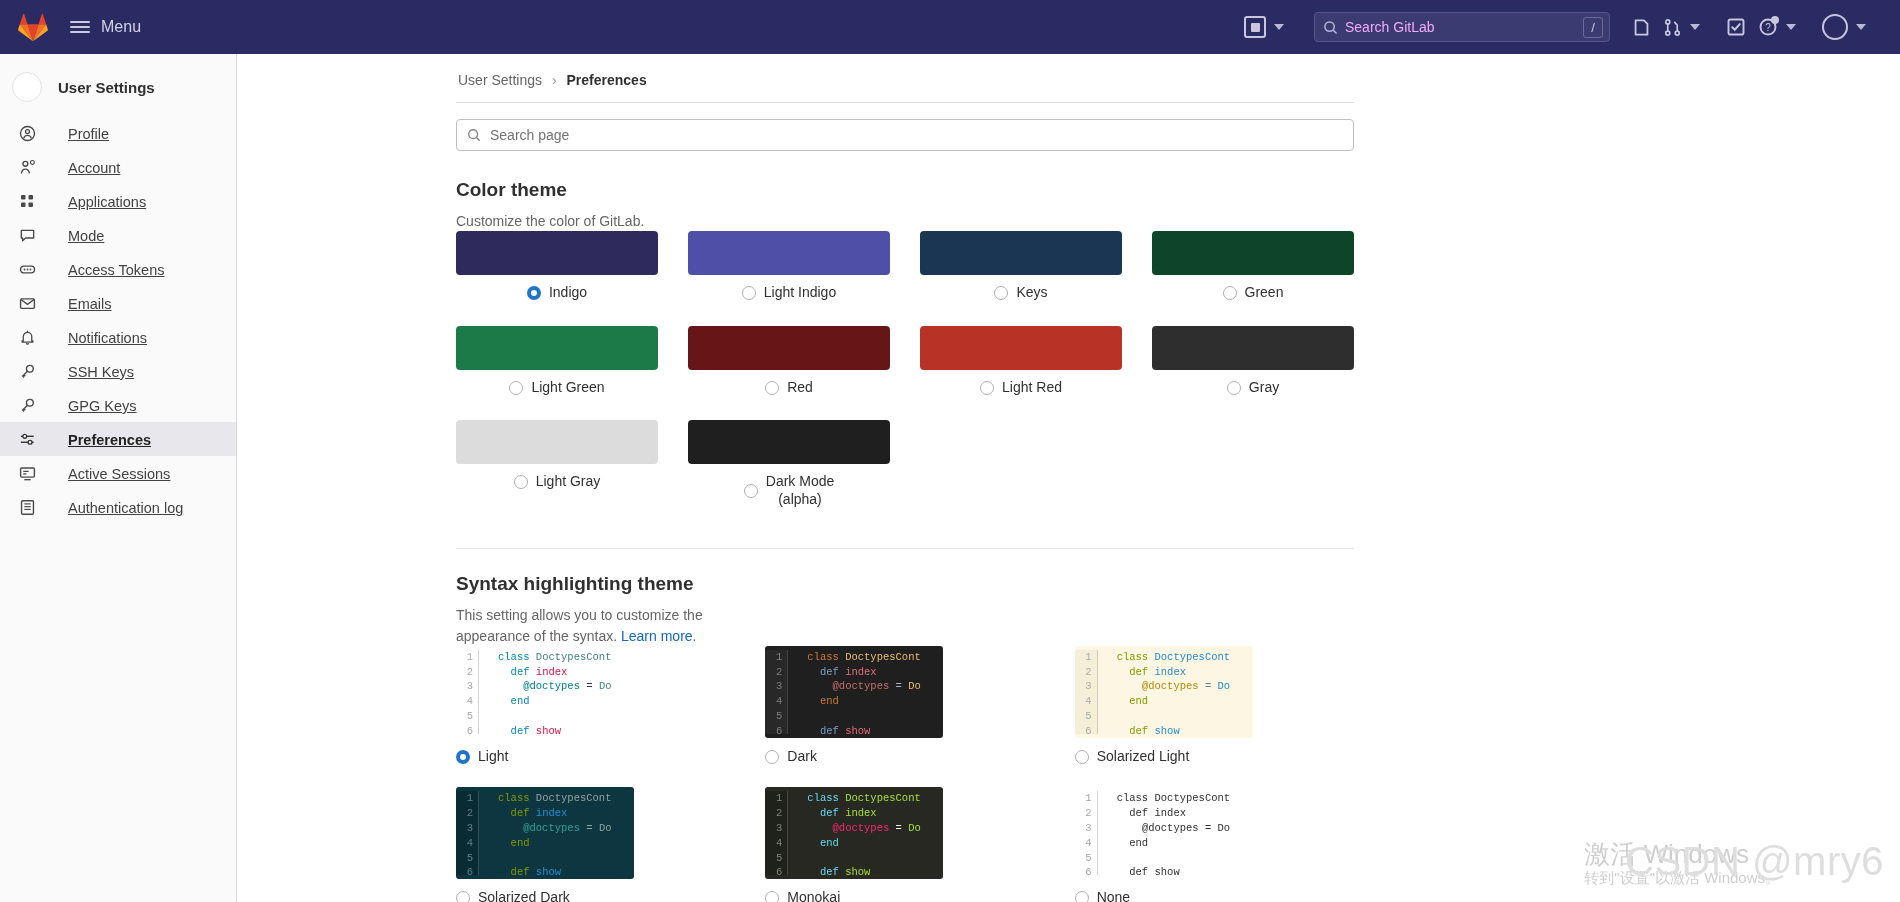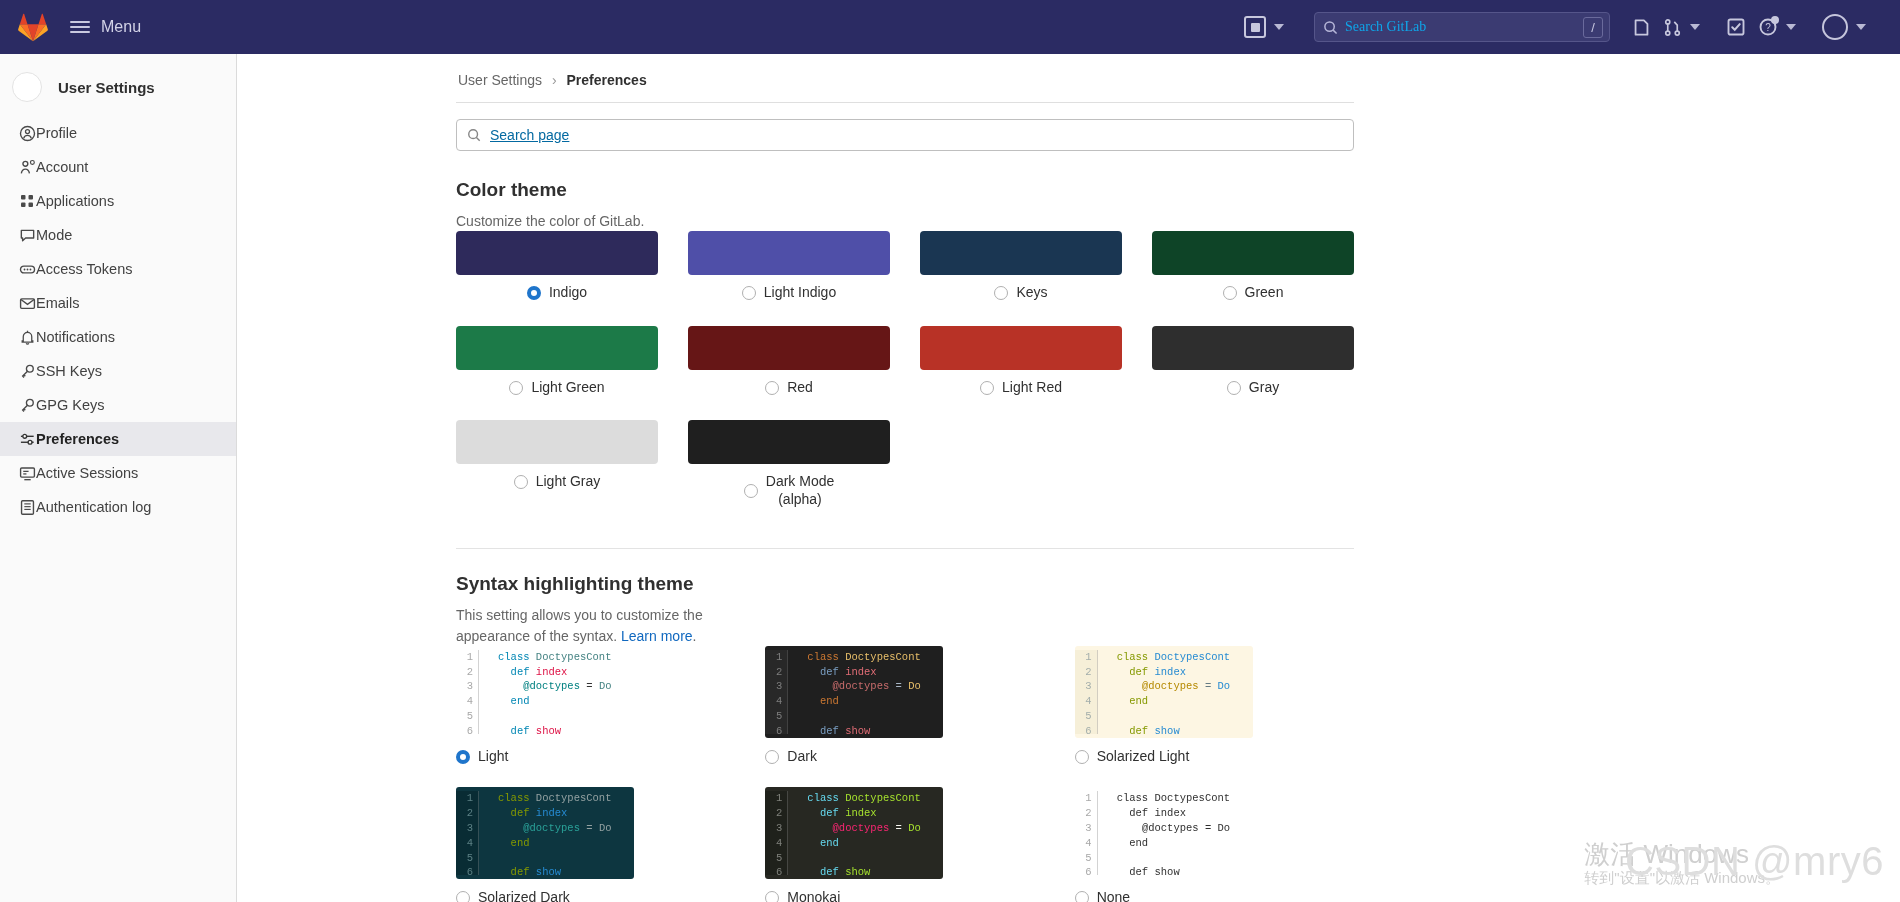--- a/index.html
+++ b/index.html
@@ -35,61 +35,62 @@
     width: 0; height: 0; border-left: 5px solid transparent; border-right: 5px solid transparent;
     border-top: 6px solid #b9b9d4; margin-left: 8px; margin-right: 14px;
   }
   .navbtn { display: flex; align-items: center; height: 54px; padding: 0 6px; cursor: pointer; }
 
   .searchbox {
     width: 296px; height: 30px; background: #3b3b72; border: 1px solid #55558a;
     border-radius: 4px; display: flex; align-items: center; padding: 0 8px;
     margin: 0 16px 0 10px; position: relative;
   }
-  .searchbox .ph { color: #0ea5e9; font-size: 14px; margin-left: 7px; font-family: Liberation Serif, serif; }
+  .searchbox .ph { color: #f0abfc; font-size: 14px; margin-left: 7px; }
   .slash-key {
     position: absolute; right: 6px; top: 4px; width: 20px; height: 21px;
     border: 1px solid #6a6a9c; border-radius: 3px; color: #c6c6e0;
     font-size: 13px; display: flex; align-items: center; justify-content: center;
   }
   .avatar-nav {
     width: 26px; height: 26px; border-radius: 50%; border: 2px solid #c5c5dc; background: transparent;
   }
 
   
   .layout { display: flex; height: 848px; }
   .sidebar {
     width: 237px; background: #fafafa; border-right: 1px solid #dbdbdb;
     padding-top: 10px; flex-shrink: 0;
   }
   .sb-head { display: flex; align-items: center; gap: 16px; padding: 8px 0 14px 12px; }
   .sb-avatar { width: 30px; height: 30px; border-radius: 50%; background: #fff; border: 1px solid #e3e3e3; }
   .sb-title { font-size: 15px; color: #303030; font-weight: 600; }
   .sb-item {
-    display: flex; align-items: center; gap: 0;
+    display: flex; align-items: flex-end; gap: 32px;
     padding: 8px 0 8px 18px; font-size: 14.5px; color: #424242; cursor: pointer;
     min-height: 30px;
+    text-decoration: underline;
   }
   .sb-item.active { background: #e8e8ec; font-weight: 600; color: #222; }
   .sb-icon { width: 18px; height: 18px; display: flex; align-items: center; justify-content: center; color: #4a4a4a; flex-shrink: 0; }
 
   
   .main { flex: 1; padding: 0 0 0 0; position: relative; overflow: hidden; }
   .content { width: 898px; margin-left: 219px; padding-top: 12px; }
   .crumb { font-size: 14px; color: #666; padding: 6px 0 14px 2px; }
   .crumb .sep { color: #999; margin: 0 6px; }
   .crumb .cur { color: #303030; font-weight: 700; }
   .hr { border-top: 1px solid #dfdfdf; }
 
   .pagesearch {
     height: 32px; border: 1px solid #bfbfbf; border-radius: 4px;
     display: flex; align-items: center; padding: 0 10px; margin: 16px 0 28px 0;
     background: #fff;
   }
-  .pagesearch .ph { color: #0369a1; font-size: 14px; margin-left: 9px; text-decoration: underline; }
+  .pagesearch .ph { color: #737373; font-size: 14px; margin-left: 9px; }
 
   .section { display: flex; padding-bottom: 14px; flex-direction: column; }
   .sec-left { width: 300px; padding-right: 20px; flex-shrink: 0; }
   .sec-title { font-size: 19px; color: #303030; font-weight: 600; margin-bottom: 10px; }
   .sec-desc { font-size: 14px; color: #666; line-height: 1.45; }
   .sec-desc a { color: #1068bf; text-decoration: none; }
   .sec-right { flex: 1; }
 
   .theme-grid { display: grid; grid-template-columns: repeat(4, 1fr); gap: 24px 30px; }
   .theme-cell { display: flex; flex-direction: column; align-items: center; cursor: pointer; }

